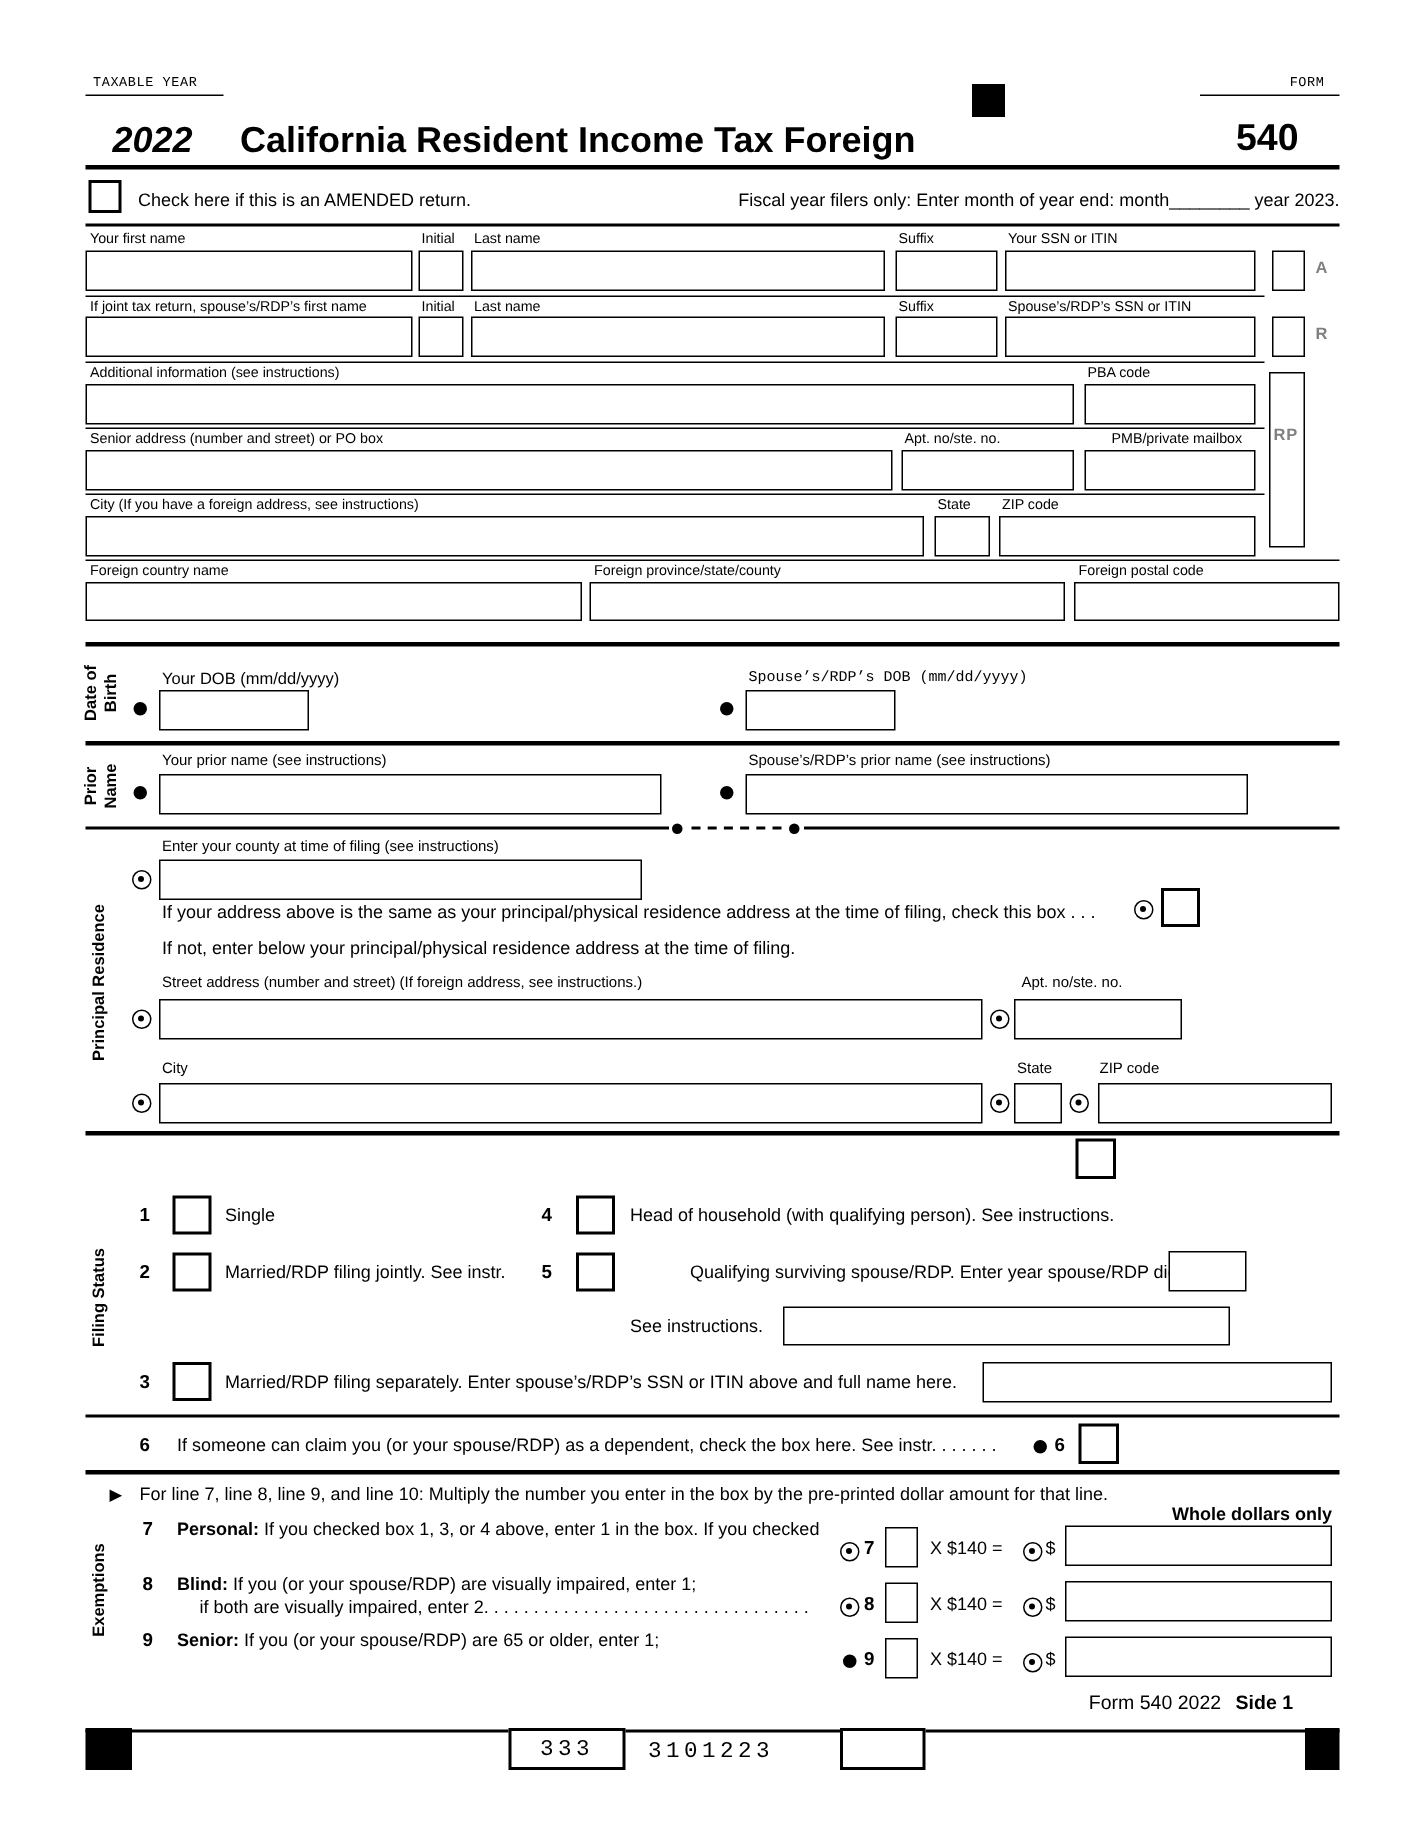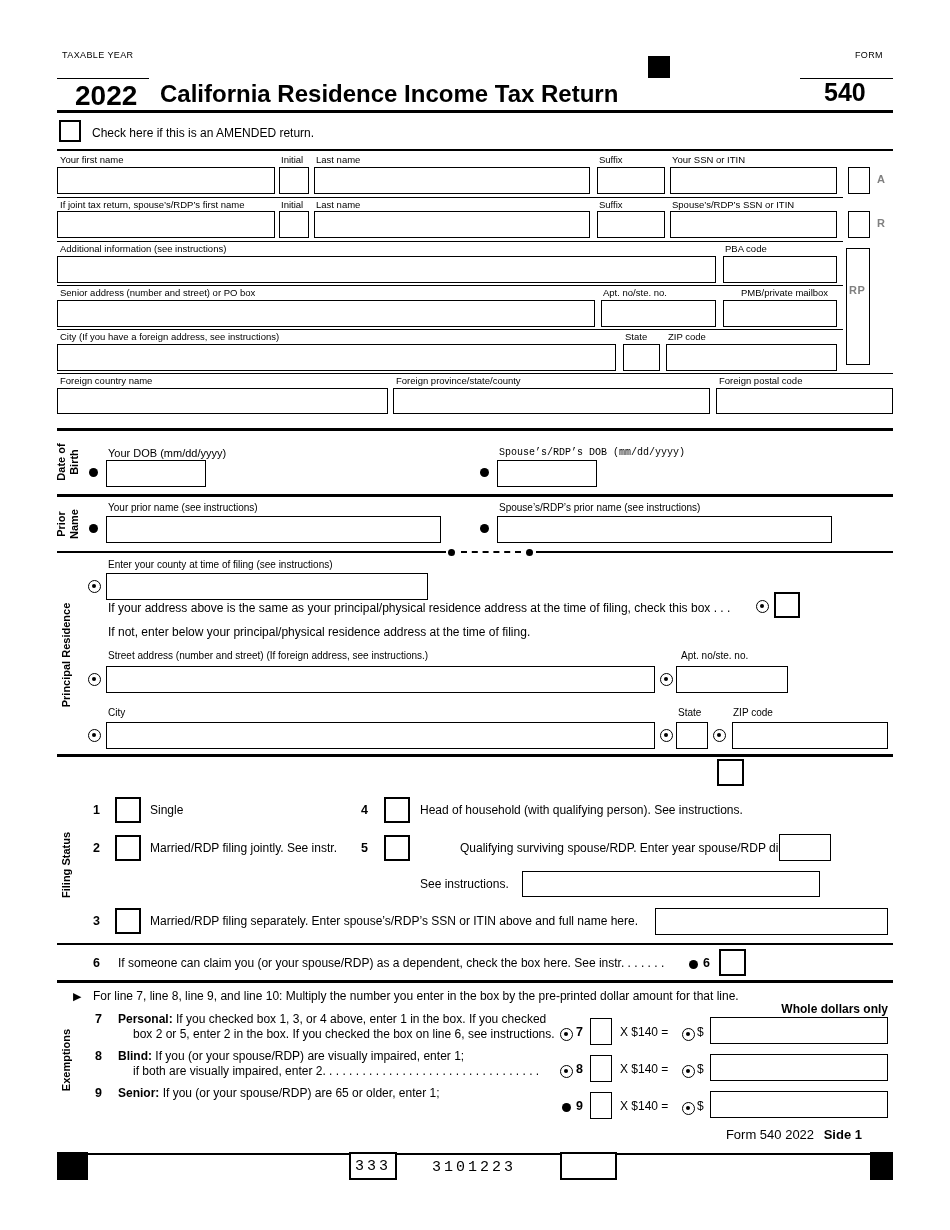--- a/index.html
+++ b/index.html
@@ -13,43 +13,44 @@
   .b      { font-weight:bold; }
   .num    { position:absolute; font-size:12.5px; font-weight:bold; }
   .marker { position:absolute; font-size:11px; font-weight:bold; color:#808080; letter-spacing:.5px; }
   .dot    { position:absolute; width:9px; height:9px; background:#000; border-radius:50%; }
   .ring   { position:absolute; width:13px; height:13px; border:1.5px solid #000; border-radius:50%; box-sizing:border-box; }
   .ring::after { content:""; position:absolute; left:3px; top:3px; width:4px; height:4px; background:#000; border-radius:50%; }
   .vlabel { position:absolute; font-size:11px; font-weight:bold; text-align:center; line-height:13px;
             transform:rotate(-90deg); white-space:normal; }
   .blacksq{ position:absolute; background:#000; }
   .mono   { font-family:"Liberation Mono", monospace; }
-  .uline  { position:absolute; font-size:9px; letter-spacing:.4px; border-bottom:1.2px solid #000; padding-bottom:18px; box-sizing:border-box; }
-  .title-year { position:absolute; font-size:28px; font-weight:bold; }
+  .uline  { position:absolute; font-size:9px; letter-spacing:.4px; border-bottom:1.2px solid #000; padding-bottom:3px; box-sizing:border-box;font-family:Liberation Mono, monospace; }
+  .title-year { position:absolute; font-size:24px; font-weight:bold;font-style:italic; }
   .title-main { position:absolute; font-size:24px; font-weight:bold; }
   .title-num  { position:absolute; font-size:25px; font-weight:bold; }
   .foot   { position:absolute; font-size:13px; white-space:nowrap; }
   .dash   { position:absolute; border-top:2px dashed #000; }
 </style>
 </head>
 <body>
 
 <div class="page">
 
   <div class="uline" style="left:57px;top:50px;width:92px;padding-left:5px;">TAXABLE YEAR</div>
   <div class="uline" style="left:800px;top:50px;width:93px;text-align:right;padding-right:10px;">FORM</div>
   <div class="blacksq" style="left:648px;top:56px;width:22px;height:22px;"></div>
 
   <div class="title-year" style="left:75px;top:80px;">2022</div>
-  <div class="title-main" style="left:160px;top:80px;">California Residence Income Tax Return</div>
+  <div class="title-main" style="left:160px;top:80px;">California Resident Income Tax Foreign</div>
   <div class="title-num" style="left:824px;top:78px;">540</div>
   <div class="hline" style="left:57px;top:110px;width:836px;height:3px;"></div>
 
   <div class="cb" style="left:59px;top:120px;width:22px;height:22px;"></div>
   <div class="txt" style="left:92px;top:126px;">Check here if this is an AMENDED return.</div>
+  <div class="txt" style="right:57px;top:126px;">Fiscal year filers only: Enter month of year end: month________ year 2023.</div>
   <div class="hline" style="left:57px;top:149px;width:836px;height:1.5px;"></div>
 
   <div class="lbl" style="left:60px;top:154px;">Your first name</div>
   <div class="lbl" style="left:281px;top:154px;">Initial</div>
   <div class="lbl" style="left:316px;top:154px;">Last name</div>
   <div class="lbl" style="left:599px;top:154px;">Suffix</div>
   <div class="lbl" style="left:672px;top:154px;">Your SSN or ITIN</div>
   <div class="box" style="left:57px;top:167px;width:218px;height:27px;"></div>
   <div class="box" style="left:279px;top:167px;width:30px;height:27px;"></div>
   <div class="box" style="left:314px;top:167px;width:276px;height:27px;"></div>
@@ -200,21 +201,20 @@
 
   <div class="txt" style="left:73px;top:990px;font-size:11px;">▶</div>
   <div class="txt" style="left:93px;top:989px;">For line 7, line 8, line 9, and line 10: Multiply the number you enter in the box by the pre-printed dollar amount for that line.</div>
   <div class="txt b" style="right:62px;top:1002px;">Whole dollars only</div>
 
   <div class="num" style="left:95px;top:1012px;">7</div>
   <div class="txt" style="left:118px;top:1012px;">
     <span class="b">Personal:</span>
     <span>If you checked box 1, 3, or 4 above, enter 1 in the box. If you checked</span>
   </div>
-  <div class="txt" style="left:133px;top:1027px;">box 2 or 5, enter 2 in the box. If you checked the box on line 6, see instructions.</div>
   <div class="ring" style="left:560px;top:1028px;"></div>
   <div class="num" style="left:576px;top:1025px;">7</div>
   <div class="box" style="left:590px;top:1018px;width:22px;height:27px;"></div>
   <div class="txt" style="left:620px;top:1025px;">X  $140 =</div>
   <div class="ring" style="left:682px;top:1028px;"></div>
   <div class="txt" style="left:697px;top:1025px;">$</div>
   <div class="box" style="left:710px;top:1017px;width:178px;height:27px;"></div>
 
   <div class="num" style="left:95px;top:1049px;">8</div>
   <div class="txt" style="left:118px;top:1049px;">
@@ -238,21 +238,21 @@
   <div class="dot" style="left:562px;top:1103px;"></div>
   <div class="num" style="left:576px;top:1099px;">9</div>
   <div class="box" style="left:590px;top:1092px;width:22px;height:27px;"></div>
   <div class="txt" style="left:620px;top:1099px;">X  $140 =</div>
   <div class="ring" style="left:682px;top:1102px;"></div>
   <div class="txt" style="left:697px;top:1099px;">$</div>
   <div class="box" style="left:710px;top:1091px;width:178px;height:27px;"></div>
 
   <div class="hline" style="left:57px;top:1153px;width:836px;height:2px;"></div>
   <div class="blacksq" style="left:57px;top:1152px;width:31px;height:28px;"></div>
-  <div class="box mono" style="left:349px;top:1152px;width:48px;height:28px;border-width:2px;
+  <div class="box mono" style="left:339px;top:1152px;width:78px;height:28px;border-width:2px;
        font-size:15px;letter-spacing:3px;text-align:center;line-height:26px;">333</div>
   <div class="mono" style="position:absolute;left:432px;top:1159px;font-size:15px;letter-spacing:3px;">3101223</div>
   <div class="box" style="left:560px;top:1152px;width:57px;height:28px;border-width:2px;"></div>
   <div class="foot" style="right:88px;top:1127px;">
     <span>Form 540 2022</span>
     <span class="b" style="margin-left:6px;">Side 1</span>
   </div>
   <div class="blacksq" style="left:870px;top:1152px;width:23px;height:28px;"></div>
 
 </div>

